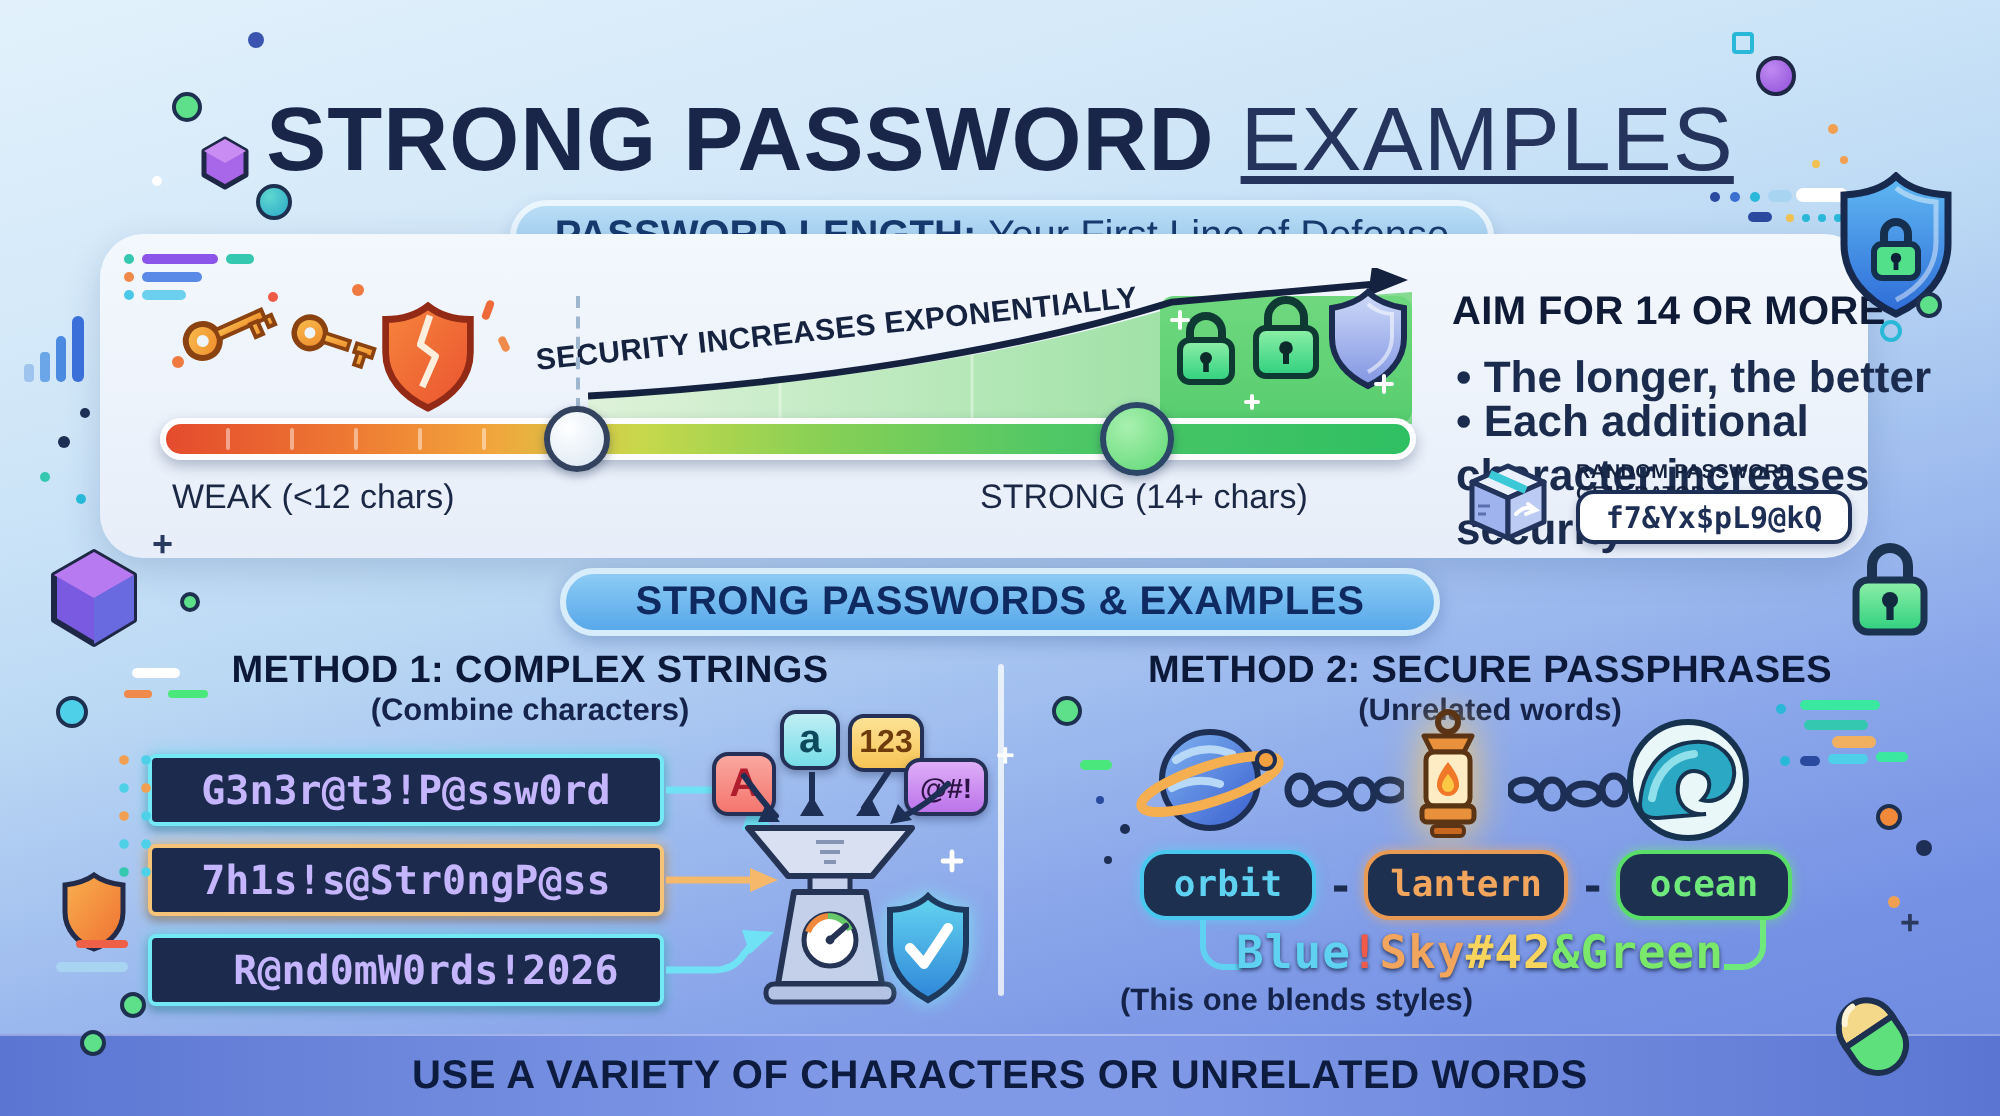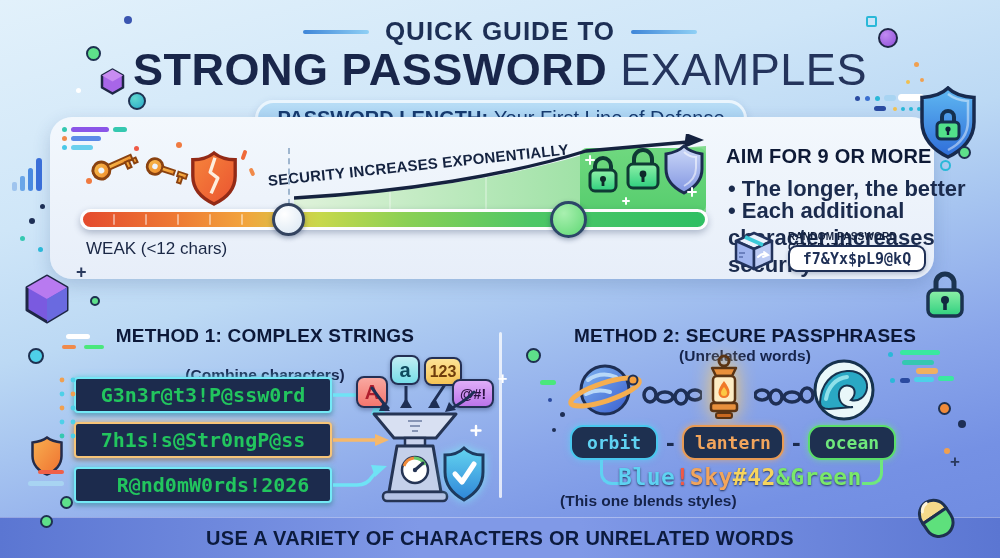--- a/index.html
+++ b/index.html
@@ -7,21 +7,21 @@
   .canvas{position:relative;width:1000px;height:558px;overflow:hidden;
     background:linear-gradient(165deg,#e2f1fb 0%,#cfe6f8 28%,#bcd9f4 44%,#a6c4f0 56%,#8aa6ea 72%,#7591e4 86%,#6d89e0 100%);}
   .abs{position:absolute;}
   .mono{font-family:"DejaVu Sans Mono",monospace;}
   
   .kicker{left:0;top:16px;width:1000px;display:flex;align-items:center;justify-content:center;gap:16px;}
   .kicker-text{font-size:26px;font-weight:700;color:#1d2f55;letter-spacing:1px;}
   .kdash{width:66px;height:4px;border-radius:2px;background:linear-gradient(90deg,#3f86d8,#8fd0f5);}
   .title{left:0;top:44px;width:1000px;text-align:center;font-size:45px;color:#19264a;letter-spacing:.5px;}
   .title .strong{font-weight:800;}
-  .title .light{font-weight:400;color:#24345c;}
+  .title .light{font-weight:400;color:#24345c;text-decoration:underline;}
   
   .len-banner{left:255px;top:100px;width:492px;height:37px;border-radius:19px;
     background:linear-gradient(180deg,#b8ddf6,#9fcdf0);border:3px solid #eaf5fd;box-sizing:border-box;
     display:flex;align-items:center;justify-content:center;font-size:20px;color:#163a6e;box-shadow:0 3px 8px rgba(50,90,150,.18);}
   .len-banner b{font-weight:800;margin-right:6px;}
   
   .card{left:50px;top:117px;width:884px;height:162px;border-radius:22px;
     background:linear-gradient(180deg,#f3f8fd,#e7eef9);box-shadow:0 6px 18px rgba(40,70,130,.20);}
   .cardbars{left:62px;top:127px;display:flex;flex-direction:column;gap:4px;}
   .cardbars .row{display:flex;gap:4px;align-items:center;}
@@ -49,21 +49,21 @@
   
   .sec-banner{left:280px;top:284px;width:440px;height:34px;border-radius:18px;
     background:linear-gradient(180deg,#8ccbf4,#58a8ea);border:3px solid #d8edfb;box-sizing:border-box;
     display:flex;align-items:center;justify-content:center;font-size:20px;font-weight:800;color:#0f2a60;letter-spacing:.3px;
     box-shadow:0 3px 9px rgba(35,70,140,.30);}
   
   .m-head{font-size:19px;font-weight:800;color:#0c1838;text-align:center;letter-spacing:.2px;}
   .m-sub{font-size:15.5px;font-weight:600;color:#16244c;text-align:center;}
   .divider{left:499px;top:332px;width:3px;height:166px;background:rgba(255,255,255,.75);border-radius:2px;}
   .pw-pill{left:74px;width:258px;height:36px;border-radius:4px;background:#1c2b4d;box-sizing:border-box;
-    display:flex;align-items:center;justify-content:center;font-size:20px;font-weight:700;color:#22c55e;}
+    display:flex;align-items:center;justify-content:center;font-size:20px;font-weight:700;color:#c4b5fd;}
   .pw-cyan{border:2.5px solid #74e9f6;box-shadow:0 0 7px rgba(110,230,245,.8),0 2px 5px rgba(10,25,60,.5);}
   .pw-orange{border:2.5px solid #f6c478;box-shadow:0 0 7px rgba(246,196,120,.8),0 2px 5px rgba(10,25,60,.5);}
   .badge{border-radius:8px;box-sizing:border-box;display:flex;align-items:center;justify-content:center;font-weight:800;
     border:2.5px solid #243055;box-shadow:0 2px 4px rgba(20,35,75,.35);}
   .word-pill{top:425px;height:35px;border-radius:13px;background:#1e3050;box-sizing:border-box;
     display:flex;align-items:center;justify-content:center;font-size:18px;font-weight:700;}
   .sep{top:427px;font-size:26px;font-weight:800;color:#1c2c50;}
   .blend{left:560px;top:464px;width:360px;text-align:center;font-size:23px;font-weight:800;
     text-shadow:0 1px 2px rgba(10,22,52,.75);letter-spacing:.5px;}
   .bp1{color:#5fd2f2;} .bp2{color:#f05a48;} .bp3{color:#f2a55c;} .bp4{color:#f6d45e;} .bp5{color:#7ae86a;}
@@ -76,25 +76,20 @@
   .dot{position:absolute;border-radius:50%;}
   .dash{position:absolute;border-radius:3px;}
   .plus{position:absolute;font-weight:800;color:#2a3a5e;}
   svg{display:block;}
 </style>
 </head>
 <body>
 
 <div class="canvas">
 
-  <div class="abs kicker">
-    <span class="kdash"></span>
-    <span class="kicker-text">QUICK GUIDE TO</span>
-    <span class="kdash"></span>
-  </div>
   <div class="abs title">
     <span class="strong">STRONG PASSWORD</span>
     <span class="light">EXAMPLES</span>
   </div>
 
   <div class="abs len-banner">
     <b>PASSWORD LENGTH:</b>
     <span>Your First Line of Defense</span>
   </div>
 
@@ -202,38 +197,42 @@
       <span class="tick" style="left:62px;"></span>
     <span class="tick" style="left:94px;"></span>
       <span class="tick" style="left:126px;"></span>
     <span class="tick" style="left:158px;"></span>
   </div>
   <div class="abs handle weak"></div>
   <div class="abs handle strong"></div>
   <div class="abs range-label" style="left:86px;top:239px;">
     <b>WEAK</b><span> (&lt;12 chars)</span>
   </div>
-
-  <div class="abs aim-h">AIM FOR 9 OR MORE</div>
+  <div class="abs range-label" style="left:462px;top:239px;width:220px;text-align:center;">
+    <b>STRONG</b><span> (14+ chars)</span>
+  </div>
+
+  <div class="abs aim-h">AIM FOR 14 OR MORE</div>
   <div class="abs bullet" style="top:176px;">The longer, the better</div>
   <div class="abs bullet" style="top:198px;width:208px;">Each additional character increases security</div>
   <svg class="abs" style="left:728px;top:227px;" width="52" height="48" viewBox="0 0 52 48">
     <path d="M8,14 L26,6 L44,14 L26,22 Z" fill="#eaf1fc" stroke="#22335c" stroke-width="2.5" stroke-linejoin="round"></path>
     <path d="M8,14 V34 L26,42 V22 Z" fill="#9fb4ee" stroke="#22335c" stroke-width="2.5" stroke-linejoin="round"></path>
     <path d="M44,14 V34 L26,42 V22 Z" fill="#bccbf4" stroke="#22335c" stroke-width="2.5" stroke-linejoin="round"></path>
     <path d="M17,10 L35,18" stroke="#3bc9d8" stroke-width="4"></path>
     <path d="M30,30 q5,-5 9,-2 M36,25 l4,3 -5,2" fill="none" stroke="#fff" stroke-width="2" stroke-linecap="round"></path>
     <path d="M11,26 h6 M11,30 h4" stroke="#5a6fae" stroke-width="1.6"></path>
   </svg>
   <div class="abs gen-label">RANDOM PASSWORD GENERATOR</div>
   <div class="abs gen-field mono">f7&amp;Yx$pL9@kQ</div>
 
+  <div class="abs sec-banner">STRONG PASSWORDS &amp; EXAMPLES</div>
 
   <div class="abs m-head" style="left:60px;top:325px;width:410px;">METHOD 1: COMPLEX STRINGS</div>
-  <div class="abs m-sub" style="left:60px;top:366px;width:410px;">(Combine characters)</div>
+  <div class="abs m-sub" style="left:60px;top:347px;width:410px;">(Combine characters)</div>
 
   <div class="abs pw-pill pw-cyan mono" style="top:377px;">G3n3r@t3!P@ssw0rd</div>
   <div class="abs pw-pill pw-orange mono" style="top:422px;">7h1s!s@Str0ngP@ss</div>
   <div class="abs pw-pill pw-cyan mono" style="top:467px;padding-left:20px;">R@nd0mW0rds!2026</div>
 
   <svg class="abs" style="left:333px;top:377px;" width="58" height="126" viewBox="0 0 58 126">
     <path d="M0,18 H24 Q34,18 39,26 L44,32" fill="none" stroke="#6fe3f5" stroke-width="3.5"></path>
     <path d="M42,26 L54,37 L38,38 Z" fill="#6fe3f5"></path>
     <path d="M0,63 H42" fill="none" stroke="#f6b86a" stroke-width="3.5"></path>
     <path d="M42,57 L56,63 L42,69 Z" fill="#f6b86a"></path>

